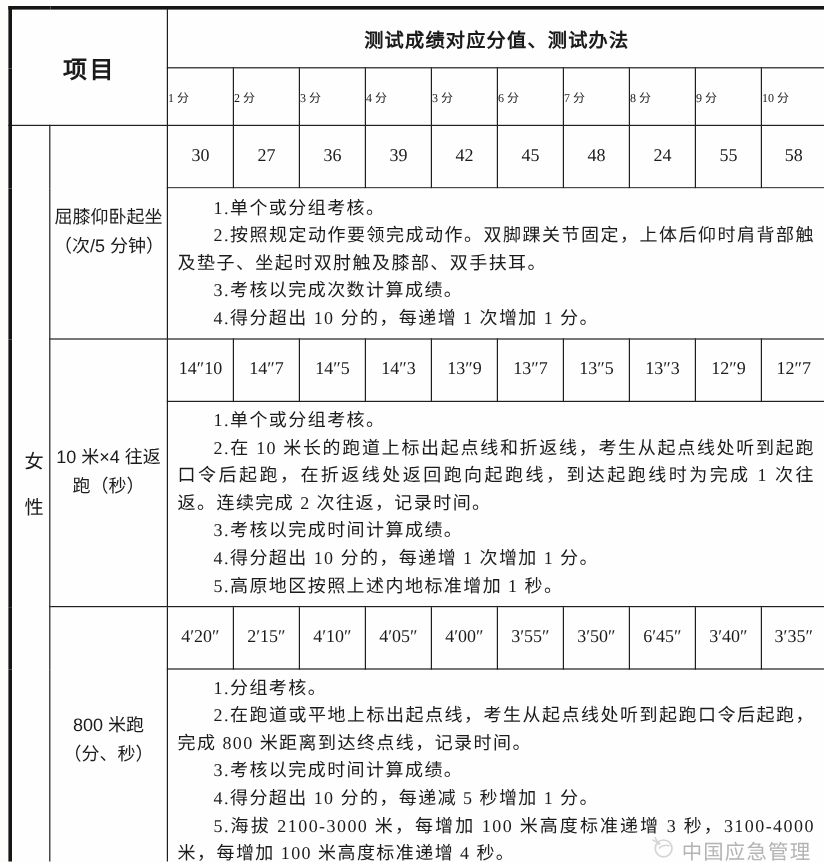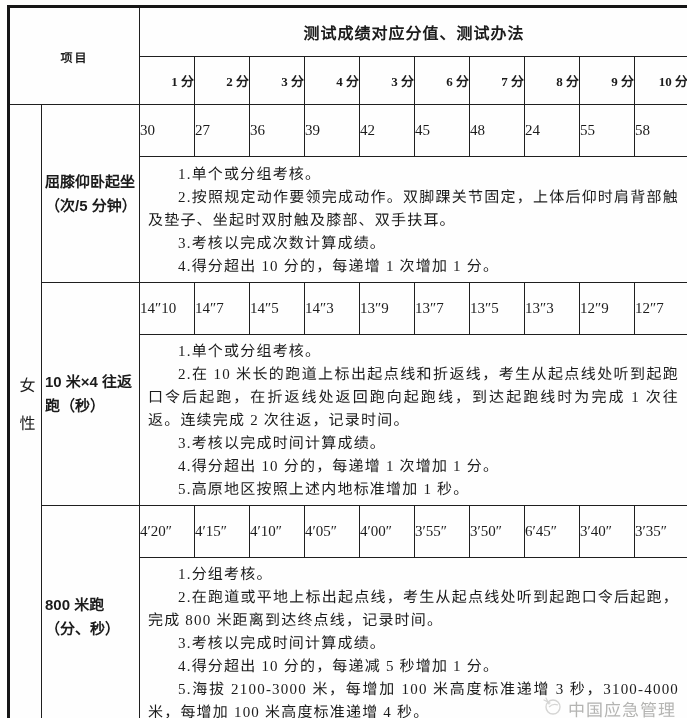--- a/index.html
+++ b/index.html
@@ -23,57 +23,58 @@
   }
   .score-table td, .score-table th {
     border: 1.5px solid #1f1f1f;
     padding: 0;
     vertical-align: middle;
     background: #fefefe;
   }
   
   th.project-cell {
     font-family: "Liberation Sans", "DejaVu Sans", sans-serif;
-    font-size: 12px; font-weight: 700;
+    font-size: 20px; font-weight: 700;
     text-align: center; letter-spacing: 2px;
     height: 50px;
   }
   th.methods-title-cell {
     font-family: "Liberation Sans", "DejaVu Sans", sans-serif;
     font-size: 16px; font-weight: 700;
     text-align: center; letter-spacing: 1px;
     height: 50px;
   }
   th.score-col-header {
-    font-weight: 700;
-    font-size: 13px;
-    text-align: right;
+    font-weight: 400;
+    font-size: 10px;
+    text-align: left;
     height: 48px;
   }
   
   td.gender-cell { text-align: center; }
   .gender-vertical {
     writing-mode: vertical-rl;
     text-orientation: upright;
     font-size: 16px;
     letter-spacing: 22px;
     margin: 0 auto;
     display: inline-block;
   }
   
   td.test-name-cell {
     font-family: "Liberation Sans", "DejaVu Sans", sans-serif;
-    font-weight: 700;
+    font-weight: 400;
     font-size: 15px;
+    text-align: center;
     padding: 5px 3px;
     line-height: 24px;
   }
   
   td.value-cell {
-    text-align: left;
+    text-align: center;
     font-size: 15px;
     height: 52px;
   }
   
   td.method-cell {
     padding: 5px 9px 4px 8px;
     position: relative;
   }
   .method-cell p {
     margin: 0;
@@ -185,21 +186,21 @@
         <p>2.在 10 米长的跑道上标出起点线和折返线，考生从起点线处听到起跑口令后起跑，在折返线处返回跑向起跑线，到达起跑线时为完成 1 次往返。连续完成 2 次往返，记录时间。</p>
         <p>3.考核以完成时间计算成绩。</p>
         <p>4.得分超出 10 分的，每递增 1 次增加 1 分。</p>
         <p>5.高原地区按照上述内地标准增加 1 秒。</p>
       </td>
     </tr>
 
     <tr>
       <td class="test-name-cell" rowspan="2">800 米跑（分、秒）</td>
       <td class="value-cell">4′20″</td>
-      <td class="value-cell">4′15″</td>
+      <td class="value-cell">2′15″</td>
       <td class="value-cell">4′10″</td>
       <td class="value-cell">4′05″</td>
       <td class="value-cell">4′00″</td>
       <td class="value-cell">3′55″</td>
       <td class="value-cell">3′50″</td>
       <td class="value-cell">6′45″</td>
       <td class="value-cell">3′40″</td>
       <td class="value-cell">3′35″</td>
     </tr>
 

